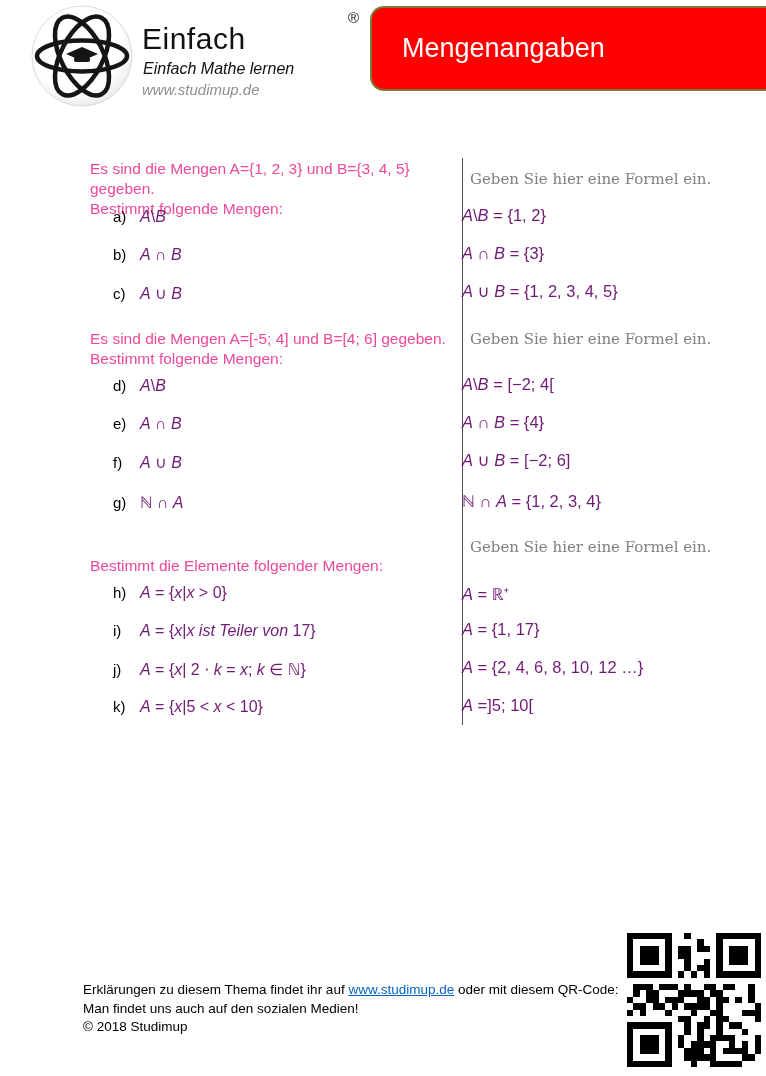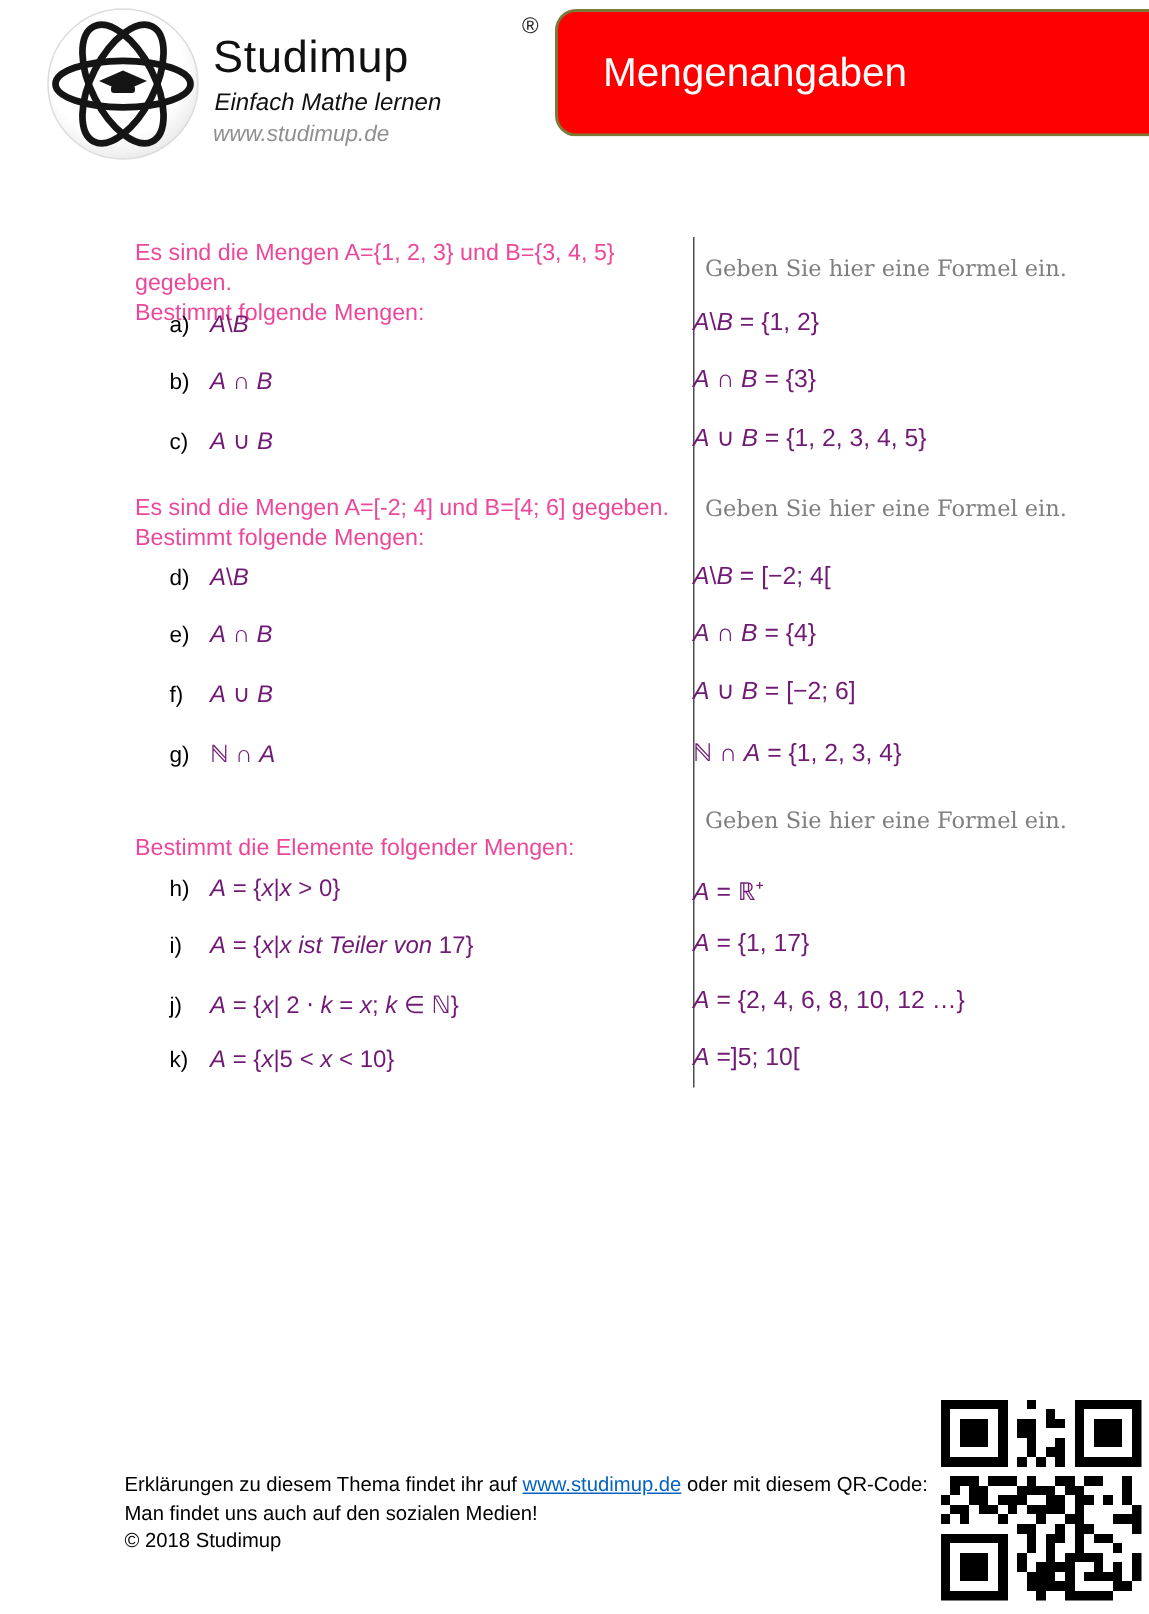--- a/index.html
+++ b/index.html
@@ -51,21 +51,21 @@
       <ellipse cx="56" cy="53" rx="45" ry="15.5"></ellipse>
       <ellipse cx="56" cy="53" rx="21" ry="43" transform="rotate(-27 56 53)"></ellipse>
       <ellipse cx="56" cy="53" rx="21" ry="43" transform="rotate(27 56 53)"></ellipse>
     </g>
     <g fill="#151515">
       <polygon points="40,51 56,44 72,51 56,58"></polygon>
       <rect x="48" y="54" width="16" height="5" rx="2"></rect>
     </g>
   </svg>
   <span class="reg-mark">®</span>
-  <div class="brand-title">Studimup</div>
+  <div class="brand-title">Einfach</div>
   <div class="brand-tagline">Einfach Mathe lernen</div>
   <div class="brand-site">www.studimup.de</div>
 
   <div class="banner">
     <span class="banner-title">Mengenangaben</span>
   </div>
 
   <div class="divider"></div>
 
   <div class="intro" style="top:159px">
@@ -81,21 +81,21 @@
   <div class="item" style="top:284px">
     <span class="lbl">c)</span><span class="math"><span class="v">A</span> ∪ <span class="v">B</span></span>
   </div>
 
   <div class="placeholder" style="top:170px">Geben Sie hier eine Formel ein.</div>
   <div class="answer math" style="top:206px"><span class="v">A</span>\<span class="v">B</span> = {1, 2}</div>
   <div class="answer math" style="top:244px"><span class="v">A</span> ∩ <span class="v">B</span> = {3}</div>
   <div class="answer math" style="top:282px"><span class="v">A</span> ∪ <span class="v">B</span> = {1, 2, 3, 4, 5}</div>
 
   <div class="intro" style="top:329px">
-    <div>Es sind die Mengen A=[-2; 4] und B=[4; 6] gegeben.</div>
+    <div>Es sind die Mengen A=[-5; 4] und B=[4; 6] gegeben.</div>
     <div>Bestimmt folgende Mengen:</div>
   </div>
   <div class="item" style="top:377px">
     <span class="lbl">d)</span><span class="math"><span class="v">A</span>\<span class="v">B</span></span>
   </div>
   <div class="item" style="top:415px">
     <span class="lbl">e)</span><span class="math"><span class="v">A</span> ∩ <span class="v">B</span></span>
   </div>
   <div class="item" style="top:453px">
     <span class="lbl">f)</span><span class="math"><span class="v">A</span> ∪ <span class="v">B</span></span>

